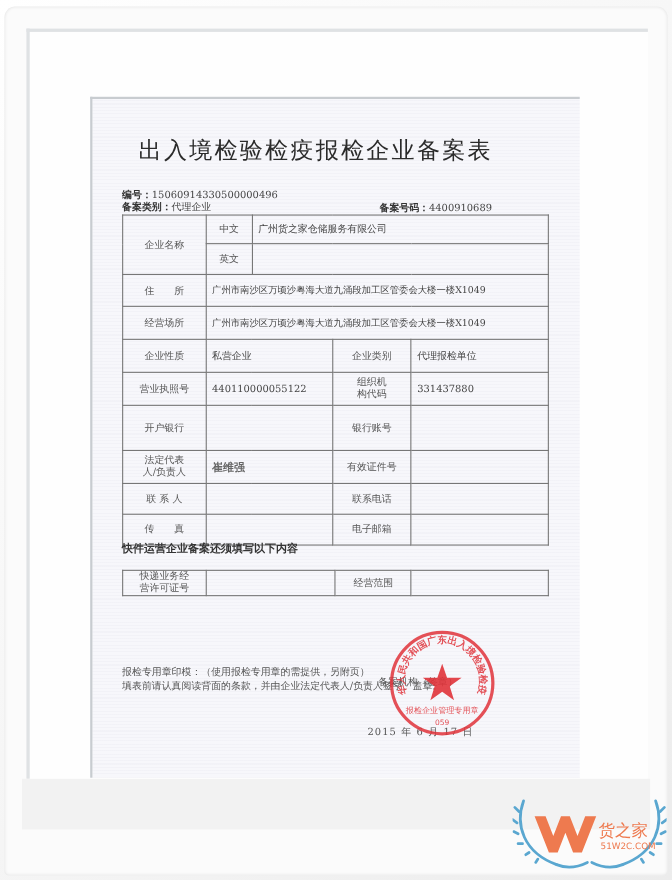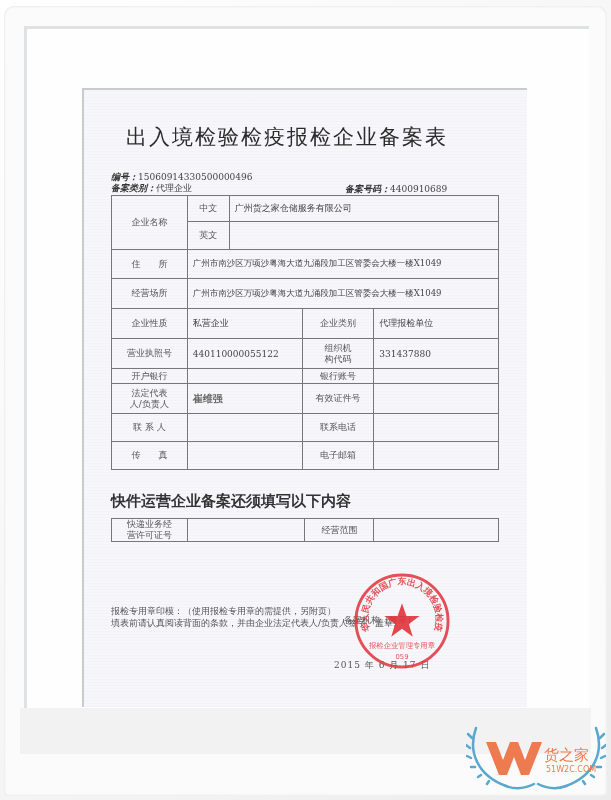--- a/index.html
+++ b/index.html
@@ -5,26 +5,26 @@
   html,body{margin:0;padding:0;}
   body{width:611px;height:800px;position:relative;overflow:hidden;background:#f6f6f6;font-family:"DejaVu Serif","Liberation Serif",serif;color:#333;}
   .frame-outer{position:absolute;left:0;top:0;width:611px;height:800px;background:linear-gradient(135deg,#ffffff 0%,#f4f4f4 60%,#ececec 100%);}
   .frame-edge{position:absolute;left:4px;top:6px;right:4px;bottom:4px;border-radius:10px 10px 4px 4px;background:#fbfbfb;box-shadow:inset 0 0 3px #ddd;}
   .mat{position:absolute;left:24px;top:26px;width:565px;height:682px;background:#fefefe;border-left:3px solid #dfe2e4;border-top:3px solid #dfe2e4;box-sizing:border-box;}
   .mat-bottom{position:absolute;left:20px;top:708px;width:571px;height:46px;background:#f2f2f2;}
   .doc{position:absolute;left:82px;top:88px;width:445px;height:619px;background:#f7f7fb;border-left:2px solid #c8ccd0;border-top:2px solid #c8ccd0;box-sizing:border-box;
        background-image:repeating-linear-gradient(0deg,rgba(200,200,215,0.10) 0 1px,transparent 1px 3px);}
   .title{position:absolute;left:126px;top:123px;font-size:21px;letter-spacing:2px;color:#2b2b2b;white-space:nowrap;}
   .meta{position:absolute;font-size:9px;color:#444;white-space:nowrap;}
-  .meta b{font-weight:bold;color:#333;font-style:italic;}
+  .meta b{font-weight:bold;color:#333;}
   table.t{position:absolute;border-collapse:collapse;font-size:9px;color:#555;}
   table.t td{border:1px solid #777;padding:0 5px;vertical-align:middle;}
   .c{text-align:center;}
   .val{color:#444;}
-  .section-title{position:absolute;left:111px;top:492px;font-size:15px;font-weight:bold;color:#333;font-family:"DejaVu Sans","Liberation Sans",sans-serif;}
+  .section-title{position:absolute;left:111px;top:492px;font-size:10px;font-weight:bold;color:#333;font-family:"DejaVu Sans","Liberation Sans",sans-serif;}
   .note{position:absolute;left:111px;font-size:9px;color:#555;white-space:nowrap;margin-top:48px;}
   .sign{position:absolute;left:344px;top:614px;font-size:9px;color:#555;}
   .date{position:absolute;left:334px;top:659px;font-size:9px;color:#555;letter-spacing:1px;}
   .stamp{position:absolute;left:353px;top:572px;width:98px;height:98px;}
   .logo{position:absolute;left:466px;top:720px;width:140px;height:75px;}
 </style>
 </head>
 <body>
 
 <div class="frame-outer"></div>
@@ -77,21 +77,21 @@
     <td class="val" colspan="2">私营企业</td>
     <td class="c">企业类别</td>
     <td class="val">代理报检单位</td>
   </tr>
   <tr style="height:30px">
     <td class="c">营业执照号</td>
     <td class="val" colspan="2">440110000055122</td>
     <td class="c" style="line-height:11px;margin-top:48px;"><span>组织机</span><br><span>构代码</span></td>
     <td class="val">331437880</td>
   </tr>
-  <tr style="height:15px">
+  <tr style="height:41px">
     <td class="c">开户银行</td>
     <td class="val" colspan="2"></td>
     <td class="c">银行账号</td>
     <td class="val"></td>
   </tr>
   <tr style="height:30px">
     <td class="c" style="line-height:11px;"><span>法定代表</span><br><span>人/负责人</span></td>
     <td class="val" colspan="2" style="font-size:10px;font-weight:bold;color:#666;">崔维强</td>
     <td class="c">有效证件号</td>
     <td class="val"></td>

